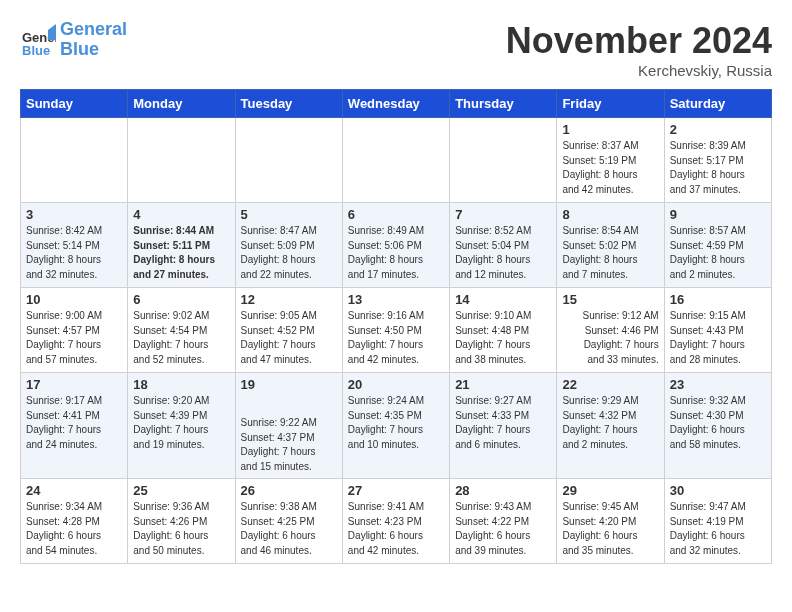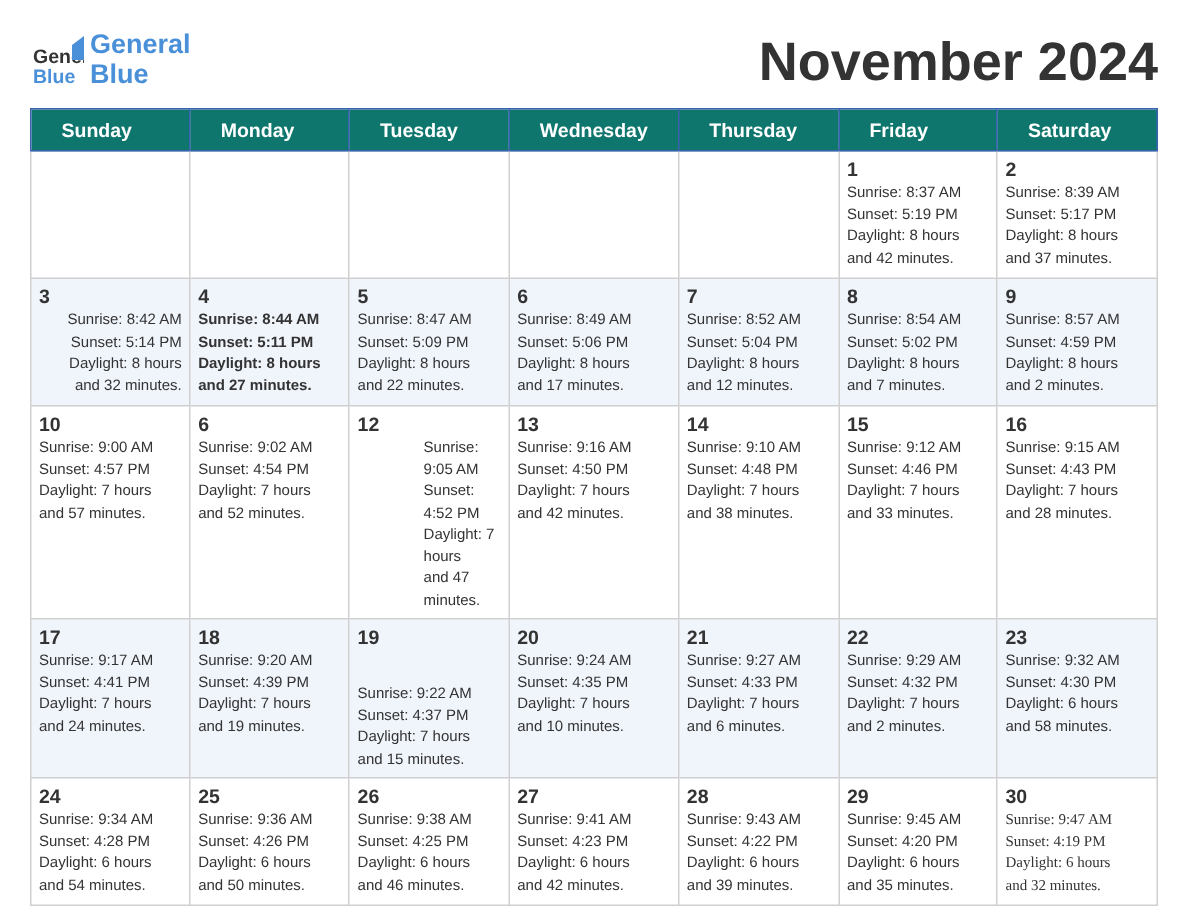--- a/index.html
+++ b/index.html
@@ -40,25 +40,25 @@
     }
     .location {
       font-size: 15px;
       color: #555;
     }
     .calendar {
       width: 100%;
       border-collapse: collapse;
     }
     .calendar th {
-      background: #0f766e;
+      background: #1d4ed8;
       color: #fff;
       font-size: 13px;
       font-weight: bold;
-      padding: 6px 20px;
+      padding: 6px 5px;
       text-align: left;
       border: 1px solid #3a62b0;
     }
     .calendar td {
       width: 14.28%;
       vertical-align: top;
       border: 1px solid #d0d0d0;
       padding: 4px 5px;
       font-size: 10.5px;
       color: #333;
@@ -95,20 +95,21 @@
       <div class="logo-text">
         <span>General</span>
       </div>
       <div class="logo-text">
         <span style="color:#4a90d9">Blue</span>
       </div>
     </div>
   </div>
   <div class="title-block">
     <div class="month-title">November 2024</div>
+    <div class="location">Kerchevskiy, Russia</div>
   </div>
 </div>
 
 <table class="calendar">
   <thead>
     <tr>
     <th>Sunday</th>
         <th>Monday</th>
         <th>Tuesday</th>
         <th>Wednesday</th>
@@ -135,21 +136,21 @@
           <span class="day-num">2</span>
           <div class="day-info" style="white-space: pre-line;">Sunrise: 8:39 AM
 Sunset: 5:17 PM
 Daylight: 8 hours
 and 37 minutes.</div>
         </td>
       </tr>
       <tr>
         <td>
           <span class="day-num">3</span>
-          <div class="day-info" style="white-space: pre-line; text-align: right;">Sunrise: 8:42 AM
+          <div class="day-info" style="white-space: pre-line;">Sunrise: 8:42 AM
 Sunset: 5:14 PM
 Daylight: 8 hours
 and 32 minutes.</div>
         </td>
         <td>
           <span class="day-num">4</span>
           <div class="day-info" style="white-space: pre-line; font-weight: bold;">Sunrise: 8:44 AM
 Sunset: 5:11 PM
 Daylight: 8 hours
 and 27 minutes.</div>
@@ -200,42 +201,42 @@
         </td>
         <td>
           <span class="day-num">6</span>
           <div class="day-info" style="white-space: pre-line;">Sunrise: 9:02 AM
 Sunset: 4:54 PM
 Daylight: 7 hours
 and 52 minutes.</div>
         </td>
         <td>
           <span class="day-num">12</span>
-          <div class="day-info" style="white-space: pre-line; margin-left: 44px;">Sunrise: 9:05 AM
+          <div class="day-info" style="white-space: pre-line;">Sunrise: 9:05 AM
 Sunset: 4:52 PM
 Daylight: 7 hours
 and 47 minutes.</div>
         </td>
         <td>
           <span class="day-num">13</span>
           <div class="day-info" style="white-space: pre-line;">Sunrise: 9:16 AM
 Sunset: 4:50 PM
 Daylight: 7 hours
 and 42 minutes.</div>
         </td>
         <td>
           <span class="day-num">14</span>
           <div class="day-info" style="white-space: pre-line;">Sunrise: 9:10 AM
 Sunset: 4:48 PM
 Daylight: 7 hours
 and 38 minutes.</div>
         </td>
         <td>
           <span class="day-num">15</span>
-          <div class="day-info" style="white-space: pre-line;">Sunrise: 9:12 AM
+          <div class="day-info" style="white-space: pre-line; text-align: right;">Sunrise: 9:12 AM
 Sunset: 4:46 PM
 Daylight: 7 hours
 and 33 minutes.</div>
         </td>
         <td>
           <span class="day-num">16</span>
           <div class="day-info" style="white-space: pre-line;">Sunrise: 9:15 AM
 Sunset: 4:43 PM
 Daylight: 7 hours
 and 28 minutes.</div>
@@ -330,20 +331,20 @@
         </td>
         <td>
           <span class="day-num">29</span>
           <div class="day-info" style="white-space: pre-line;">Sunrise: 9:45 AM
 Sunset: 4:20 PM
 Daylight: 6 hours
 and 35 minutes.</div>
         </td>
         <td>
           <span class="day-num">30</span>
-          <div class="day-info" style="white-space: pre-line; font-family: Liberation Serif, serif;">Sunrise: 9:47 AM
+          <div class="day-info" style="white-space: pre-line;">Sunrise: 9:47 AM
 Sunset: 4:19 PM
 Daylight: 6 hours
 and 32 minutes.</div>
         </td>
       </tr>
     </tbody>
 </table>
 
 </body></html>

